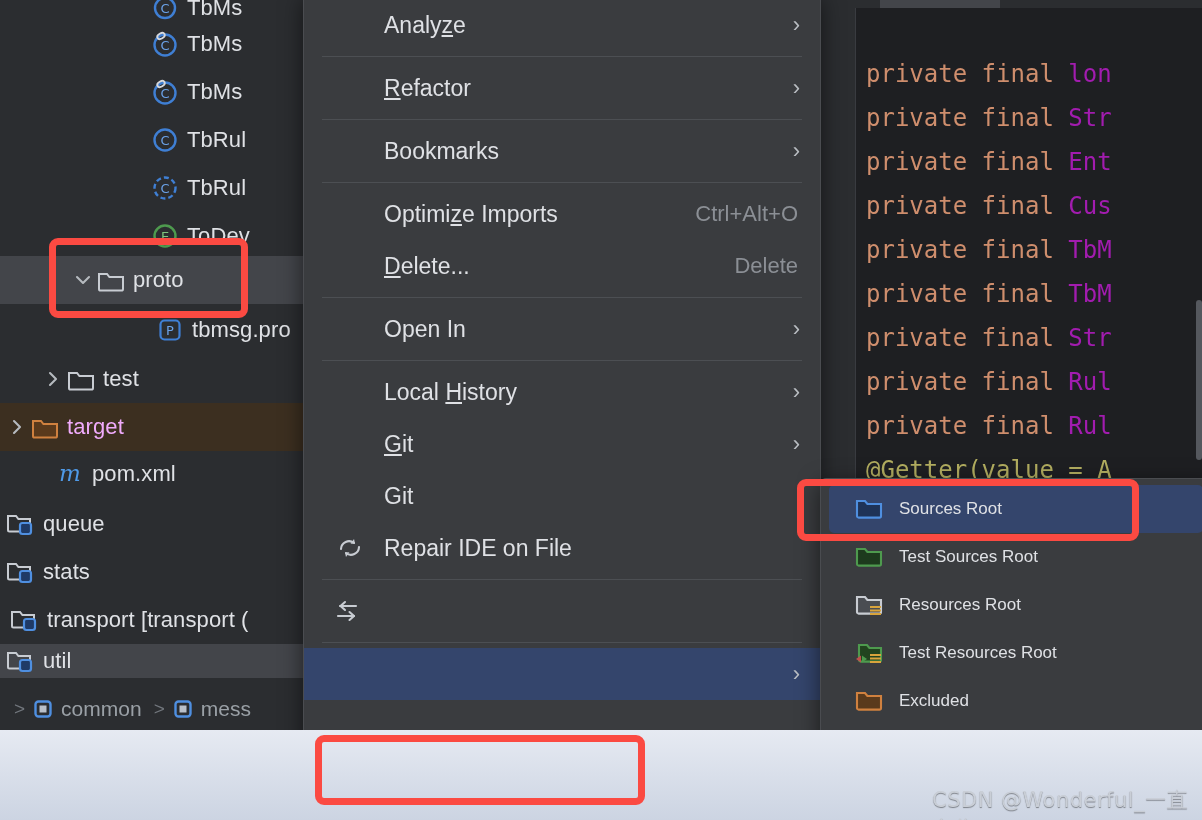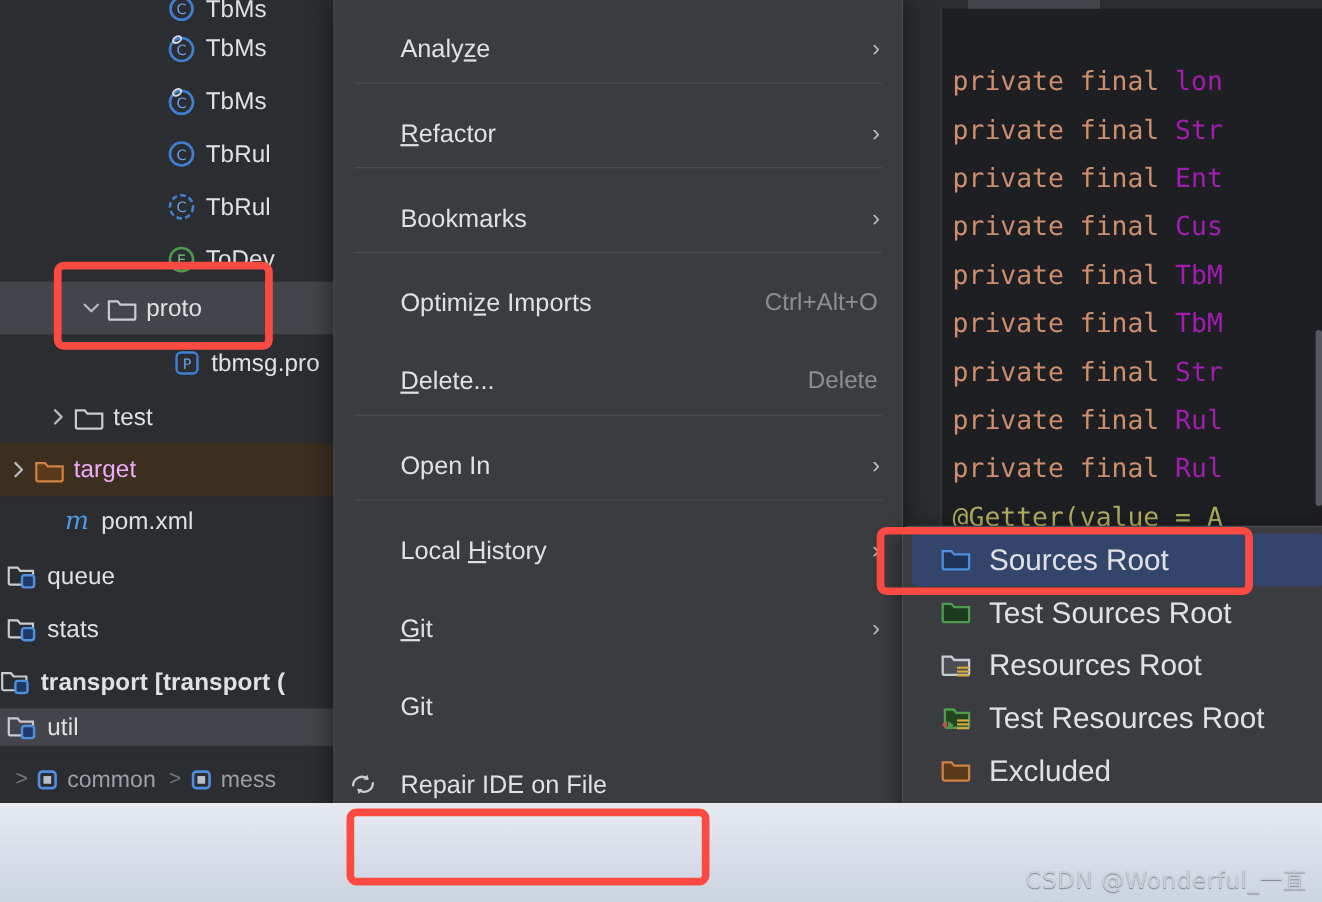--- a/index.html
+++ b/index.html
@@ -61,40 +61,40 @@
   
   .ctx-menu {
     position:absolute; left:303px; top:-6px; width:518px; height:818px;
     background:#3a3c3f; border:1px solid #4a4c50;
     box-shadow:0 5px 22px rgba(0,0,0,.55);
     border-radius:3px;
     padding-top:4px;
   }
   .mi {
     position:relative; height:52px; display:flex; align-items:center;
-    color:#dfe1e5; font-size:23px; padding-left:12px; cursor:default;margin-top:19px;
+    color:#dfe1e5; font-size:23px; padding-left:32px; cursor:default;
   }
   .mi.hl { background:#34456c; }
   .mi-ico { width:48px; display:flex; align-items:center; }
   .mi-label { flex:1; }
   .mi-label u { text-decoration:underline; }
   .mi-accel { color:#8b8f95; font-size:22px; padding-right:22px; }
   .mi-arrow { color:#b9bdc2; font-size:22px; padding-right:20px; }
   .sep { height:1px; background:#4c4f53; margin:5px 18px; }
 
   
   .sub-menu {
     position:absolute; left:820px; top:478px; width:392px; height:338px;
     background:#3a3c3f; border:1px solid #4a4c50;
     box-shadow:0 6px 22px rgba(0,0,0,.55);
     border-radius:6px; padding:6px 0 0 0;
   }
   .smi {
     height:48px; display:flex; align-items:center; color:#dfe1e5;
-    font-size:27px; padding-left:26px; margin:0 8px; border-radius:5px;
+    font-size:17px; padding-left:26px; margin:0 8px; border-radius:5px;
   }
   .smi.hl { background:#34456c; }
   .smi .mi-ico { width:44px; }
 
   
   .breadcrumb {
     position:absolute; left:0; top:688px; width:310px; height:42px;
     display:flex; align-items:center; color:#9aa0a6; font-size:21px;
     background:#2b2d30;
   }
@@ -294,21 +294,21 @@
     <div class="tree-row" style="top:548px;padding-left:6px;">
       <span class="ico">
         <svg width="30" height="26" viewBox="0 0 30 26">
             <path d="M2 5 h8 l2.4 3 H24 v11 a1.5 1.5 0 0 1-1.5 1.5 H3.5 A1.5 1.5 0 0 1 2 19 Z" fill="none" stroke="#c8ccd2" stroke-width="2"></path>
             <rect x="14" y="12" width="11" height="11" rx="2.4" fill="#1f3a66" stroke="#4f8fe0" stroke-width="2.2"></rect>
           </svg>
       </span>
       <span class="tlabel bold">stats</span>
     </div>
 
-    <div class="tree-row" style="top:596px;padding-left:0;font-weight:bold;">
+    <div class="tree-row" style="top:596px;padding-left:10px;">
       <span class="ico">
         <svg width="30" height="26" viewBox="0 0 30 26">
             <path d="M2 5 h8 l2.4 3 H24 v11 a1.5 1.5 0 0 1-1.5 1.5 H3.5 A1.5 1.5 0 0 1 2 19 Z" fill="none" stroke="#c8ccd2" stroke-width="2"></path>
             <rect x="14" y="12" width="11" height="11" rx="2.4" fill="#1f3a66" stroke="#4f8fe0" stroke-width="2.2"></rect>
           </svg>
       </span>
       <span class="tlabel">transport [transport (</span>
     </div>
 
     <div class="tree-row sel-gray" style="top:644px;padding-left:6px;height:34px;">

